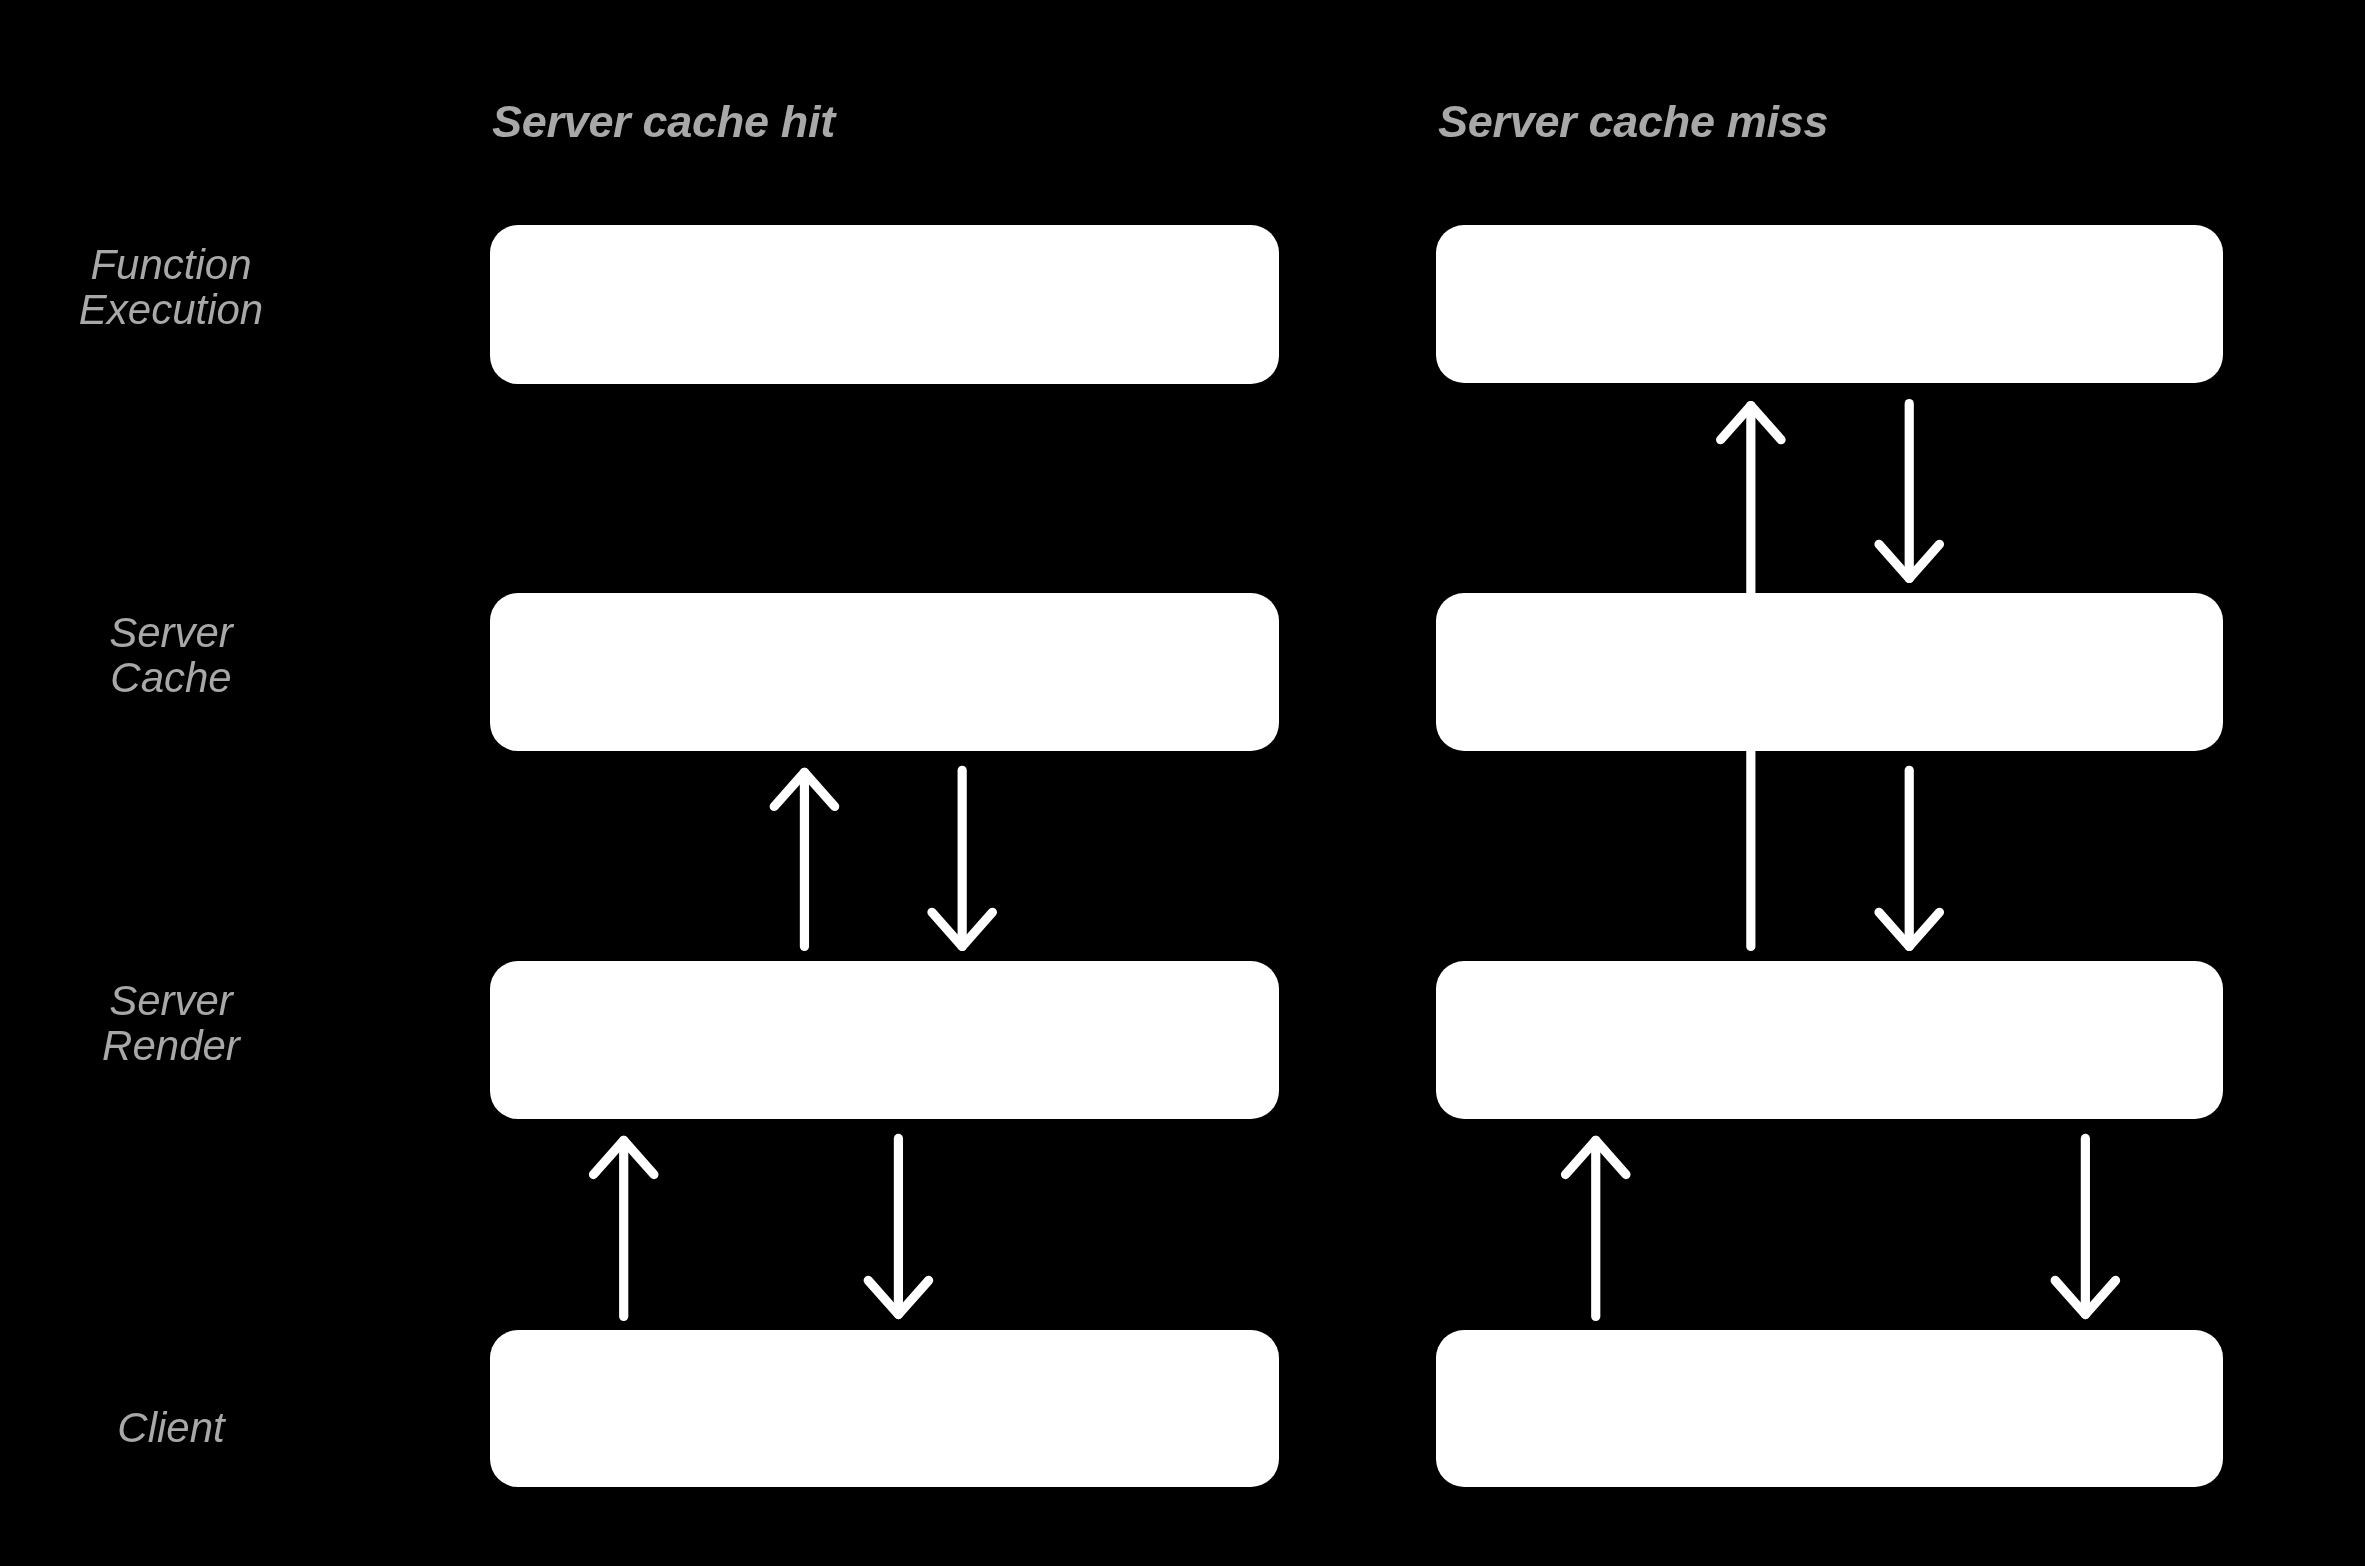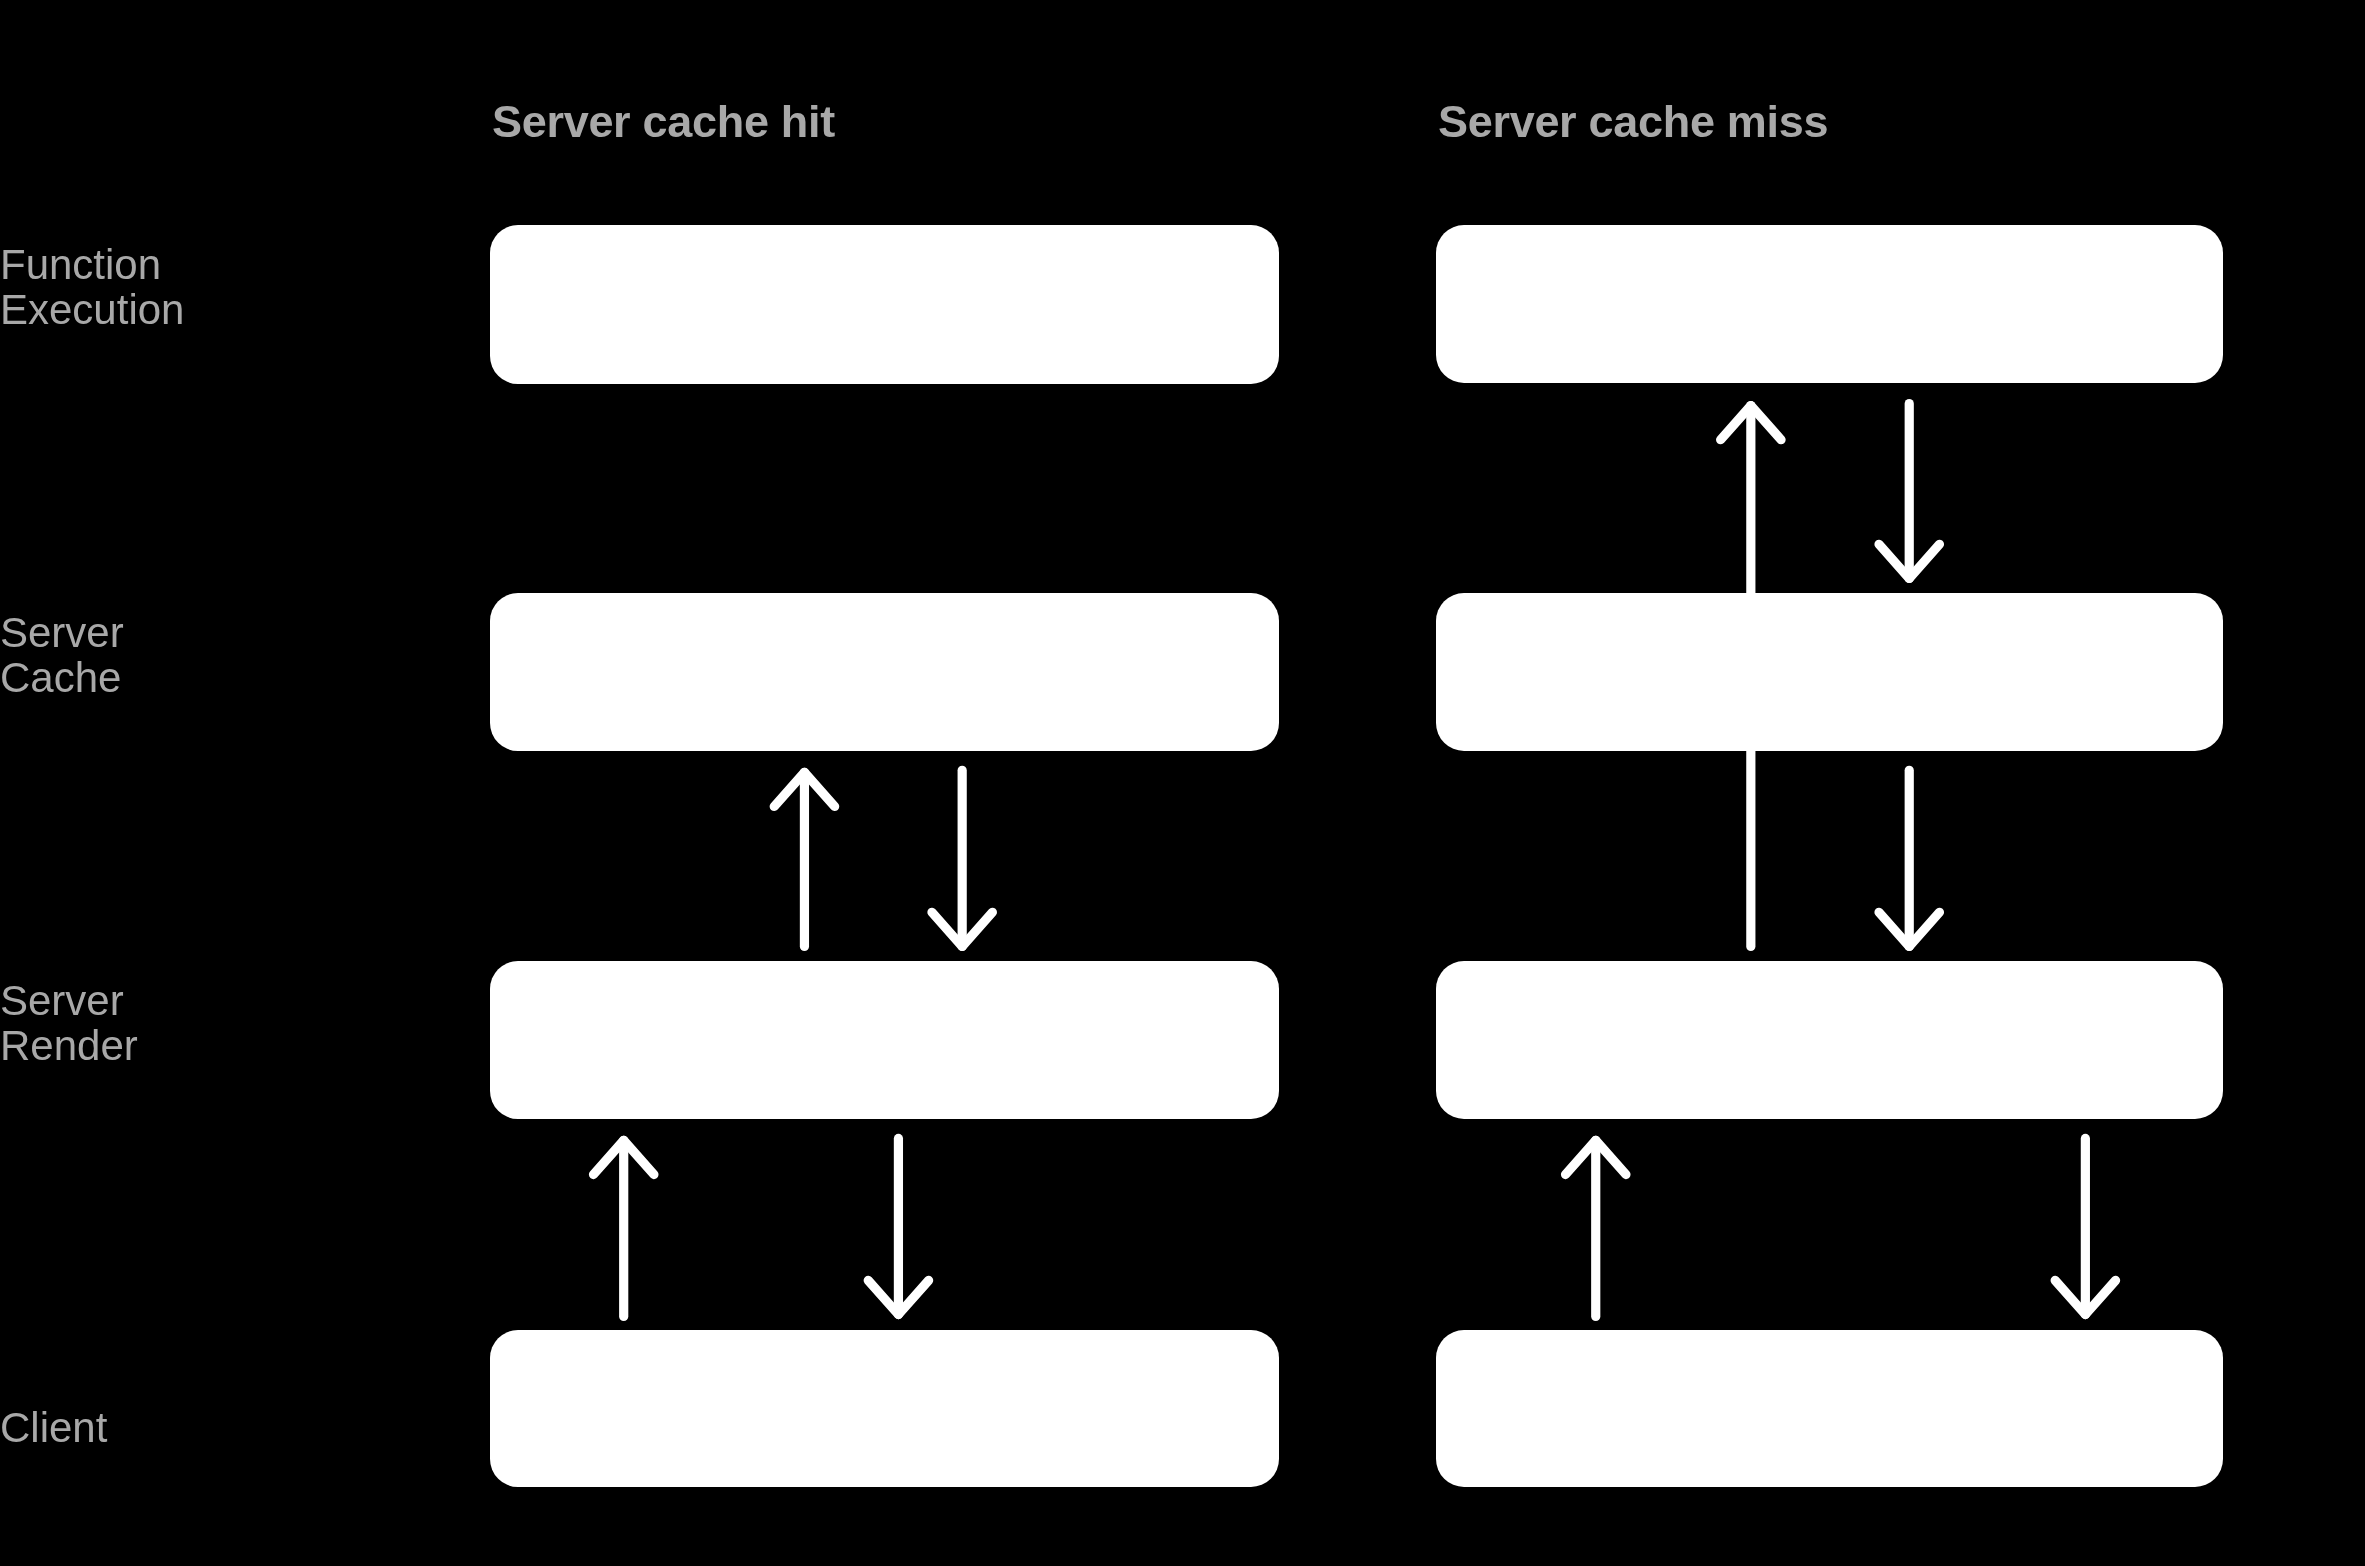--- a/index.html
+++ b/index.html
@@ -12,36 +12,37 @@
     height: 1567px;
     overflow: hidden;
     font-family: "Liberation Sans", sans-serif;
     -webkit-font-smoothing: antialiased;
   }
   #canvas {
     position: relative;
     width: 2366px;
     height: 1567px;
     background: #000000;
+    font-style: italic;
   }
   .col-header {
     position: absolute;
     color: #a8a8a8;
     font-size: 45px;
     font-weight: 700;
     letter-spacing: -0.3px;
     white-space: nowrap;
     line-height: 1;
   }
   .row-label {
     position: absolute;
     color: #a8a8a8;
     font-size: 42px;
     font-weight: 400;
-    text-align: left;
+    text-align: center;
     line-height: 1.08;
     white-space: pre-line;
   }
   .node-box {
     position: absolute;
     background: #ffffff;
     border-radius: 28px;
   }
   .arrow-layer {
     position: absolute;

